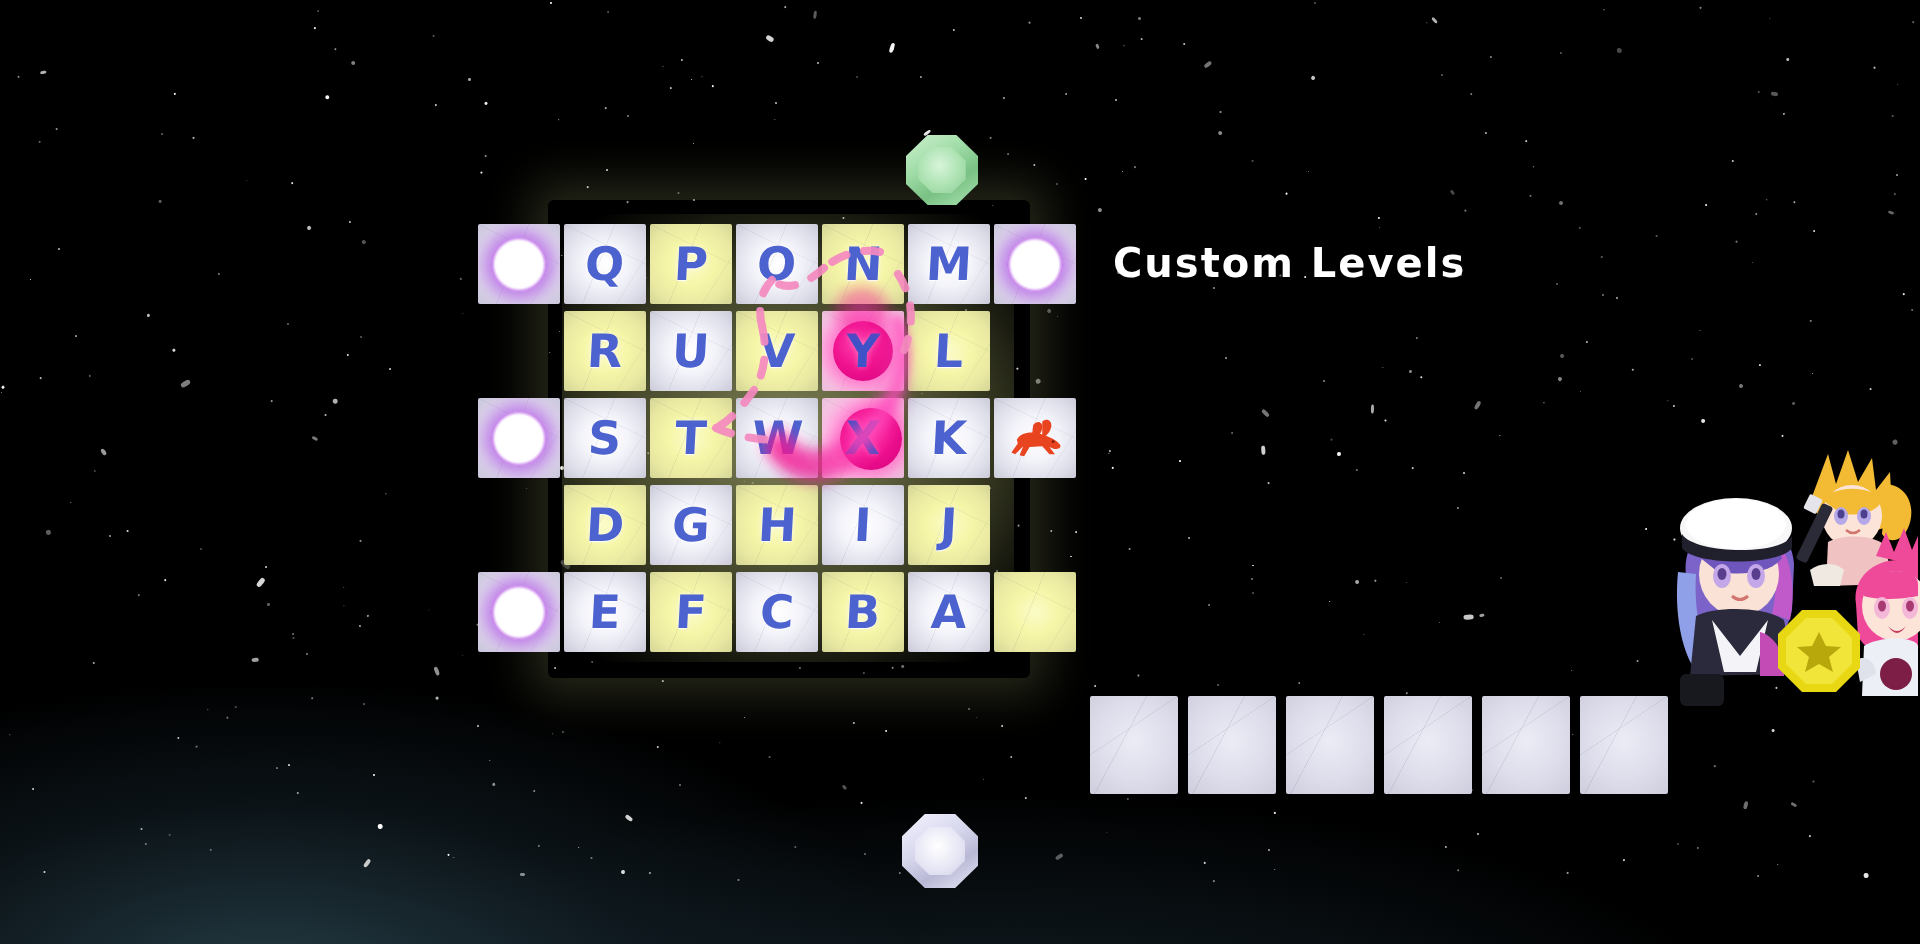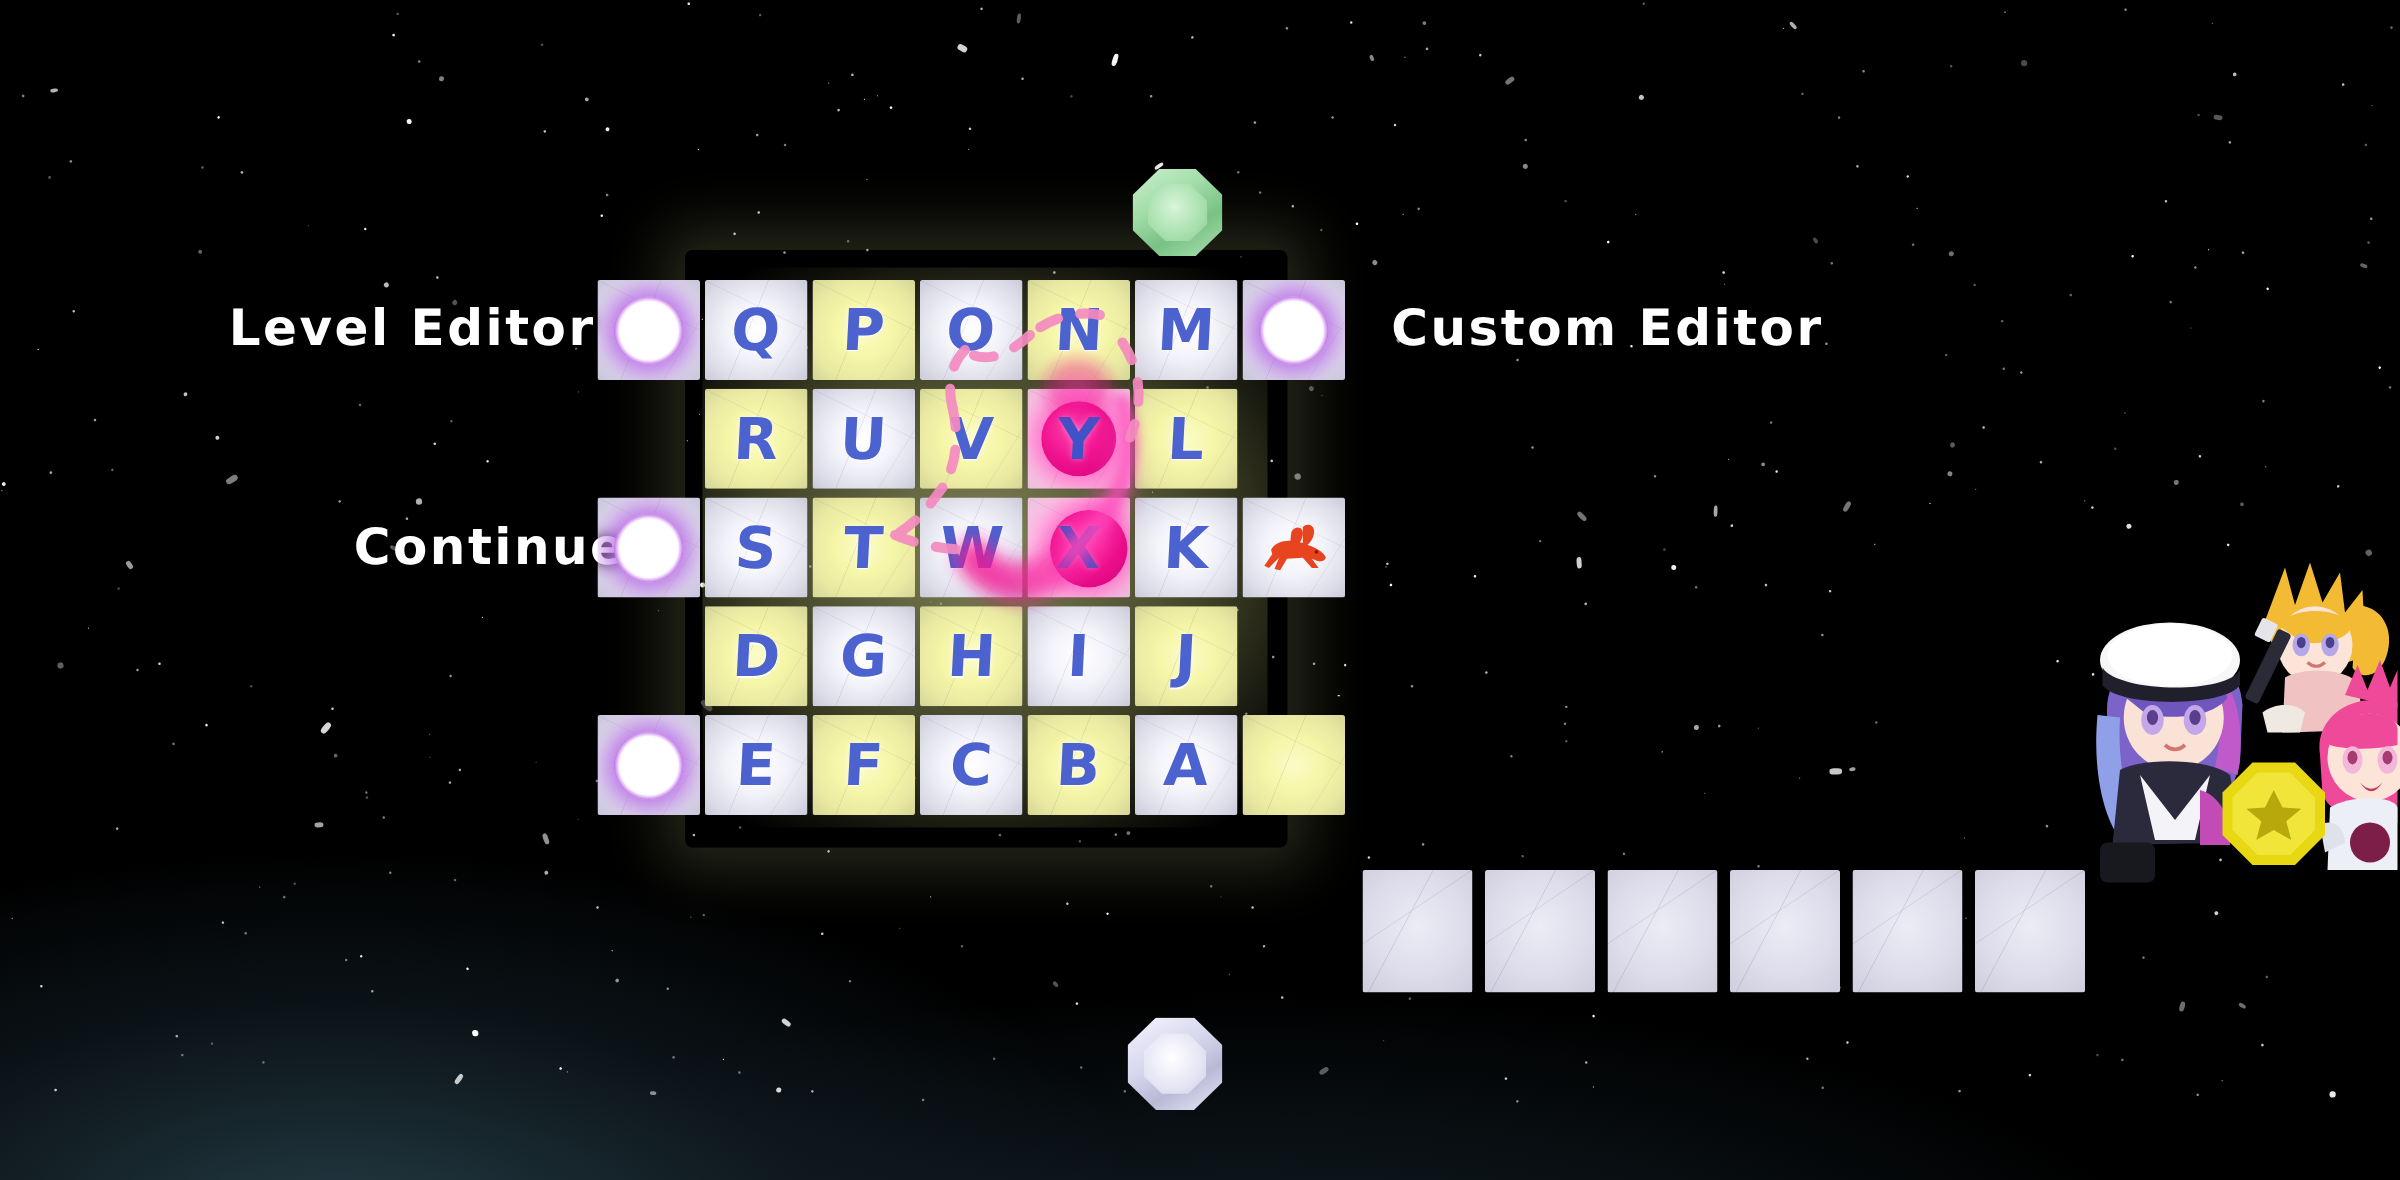--- a/index.html
+++ b/index.html
@@ -886,16 +886,14 @@
       </g>
 
       <g transform="translate(118,186)">
         <path d="M24 0 L58 0 L82 24 L82 58 L58 82 L24 82 L0 58 L0 24 Z" fill="#e8d713"></path>
         <path d="M28 8 L54 8 L74 28 L74 54 L54 74 L28 74 L8 54 L8 28 Z" fill="#f2e53a"></path>
         <path d="M41 22 L48 36 L63 37 L51 47 L55 62 L41 54 L27 62 L31 47 L19 37 L34 36 Z" fill="#b8a80c"></path>
       </g>
     </svg>
   </div>
 
-<div class="menu-label" id="lbl-level-editor">Level Editor</div>
-    <div class="menu-label" id="lbl-continue">Continue</div>
-    <div class="menu-label" id="lbl-custom">Custom Editor</div>
+    <div class="menu-label" id="lbl-custom">Custom Levels</div>
   </div>
 
 </body></html>

